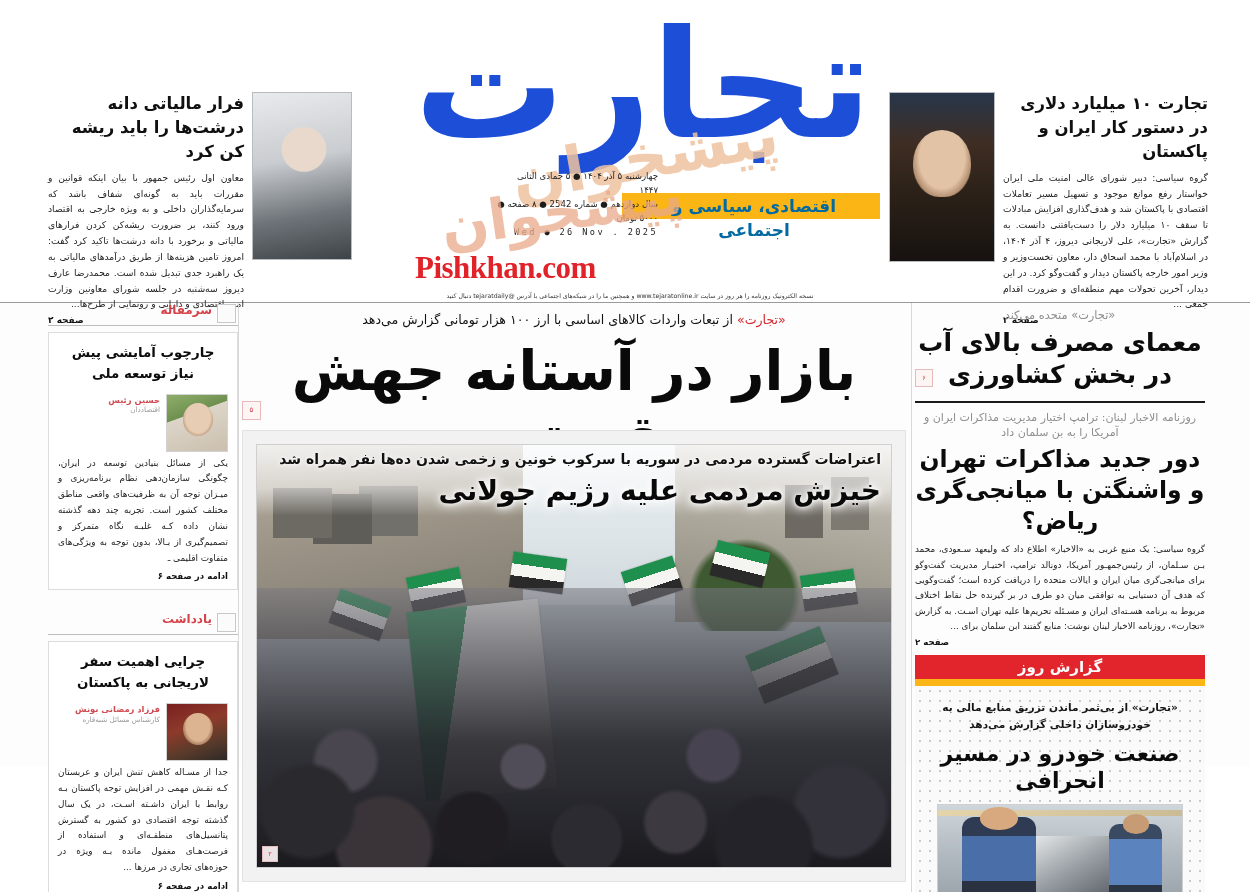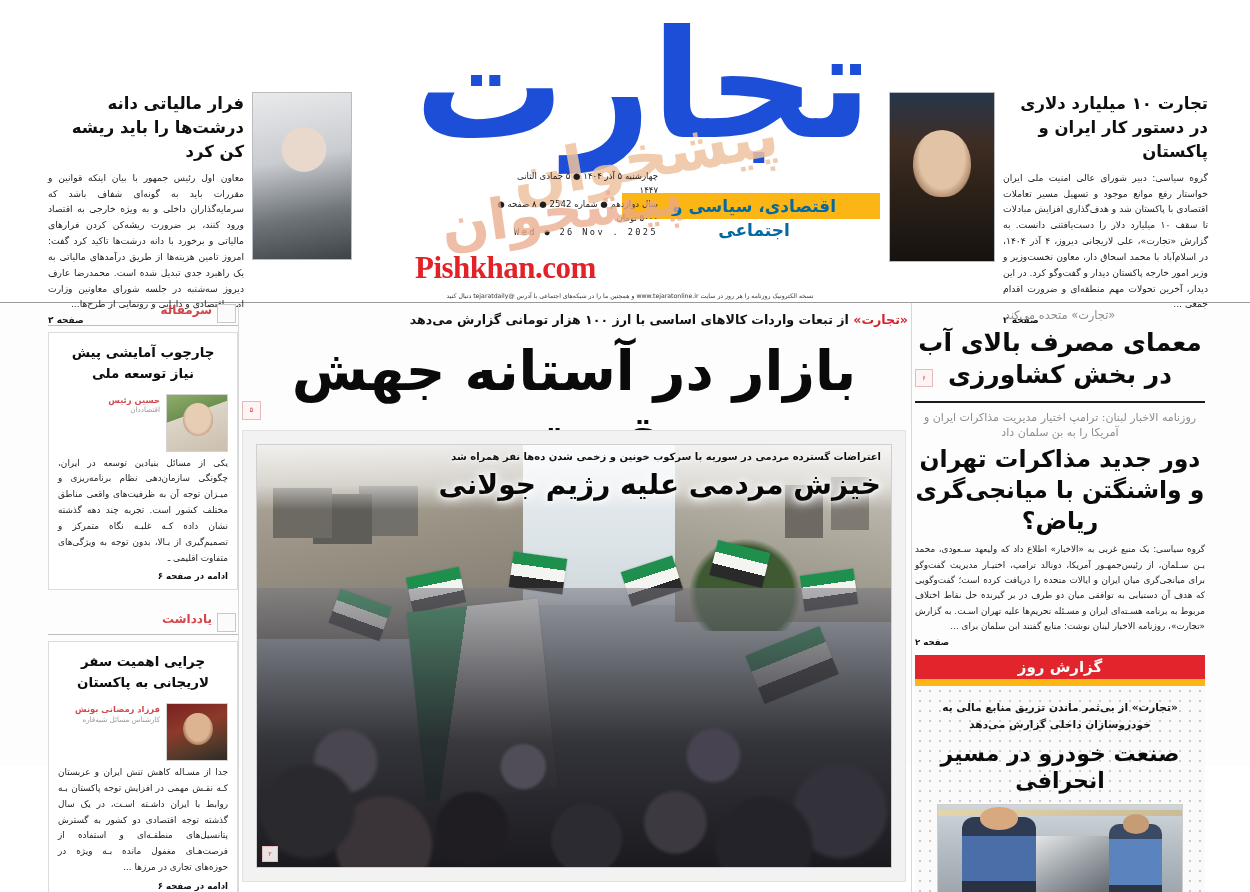--- a/index.html
+++ b/index.html
@@ -176,21 +176,21 @@
   }
   .op-cont{
     margin-top:5px;font-size:8.6px;font-weight:bold;color:#111;text-align:right;
   }
 
   
   .col-center{
     position:absolute;left:240px;top:0;width:668px;height:589px;
   }
   .kicker{
-    margin-top:8px;text-align:right;font-size:12.6px;font-weight:bold;color:#121212;
+    margin-top:8px;text-align:center;font-size:12.6px;font-weight:normal;color:#121212;
     line-height:1.4;
   }
   .kicker .q{color:#d6232b;}
   .main-head{
     margin-top:10px;text-align:center;
     font-size:55px;font-weight:bold;color:#0a0a0a;line-height:1.18;
     letter-spacing:-1.5px;
     font-family:"DejaVu Sans","Liberation Sans",sans-serif;
   }
   .pagebox{
@@ -236,21 +236,21 @@
   .flag{position:absolute;width:54px;height:36px;
     background:linear-gradient(180deg,#1f8f4e 0 33%,#f4f4f0 33% 66%,#2a2a2a 66% 100%);
     transform:rotate(-12deg);box-shadow:0 0 2px rgba(0,0,0,.25);}
   .flag.big{width:132px;height:190px;transform:rotate(-6deg);
     background:linear-gradient(104deg,#1f8f4e 0 34%,#f6f6f2 34% 70%,#efeee9 100%);}
   .cap-band{
     position:absolute;left:0;top:0;width:100%;padding:5px 10px 8px 10px;box-sizing:border-box;
     background:linear-gradient(180deg, rgba(255,255,255,.80) 0%, rgba(255,255,255,.52) 62%, rgba(255,255,255,0) 100%);
   }
   .cap-kicker{
-    font-size:10px;font-weight:bold;color:#111;text-align:right;line-height:1.4;
+    font-size:14px;font-weight:bold;color:#111;text-align:right;line-height:1.4;
     text-shadow:0 0 3px #fff,0 0 6px #fff;
   }
   .cap-head{
     margin-top:4px;font-size:28px;font-weight:bold;color:#090909;text-align:right;
     line-height:1.22;letter-spacing:-.8px;text-shadow:0 0 4px #fff,0 0 9px #fff,0 0 14px #fff;
   }
   .ph-num{
     position:absolute;left:5px;bottom:5px;width:14px;height:14px;
     border:1px solid rgba(230,185,187,.9);background:rgba(253,244,244,.92);
     color:#d4444a;font-size:6.4px;line-height:14px;text-align:center;

